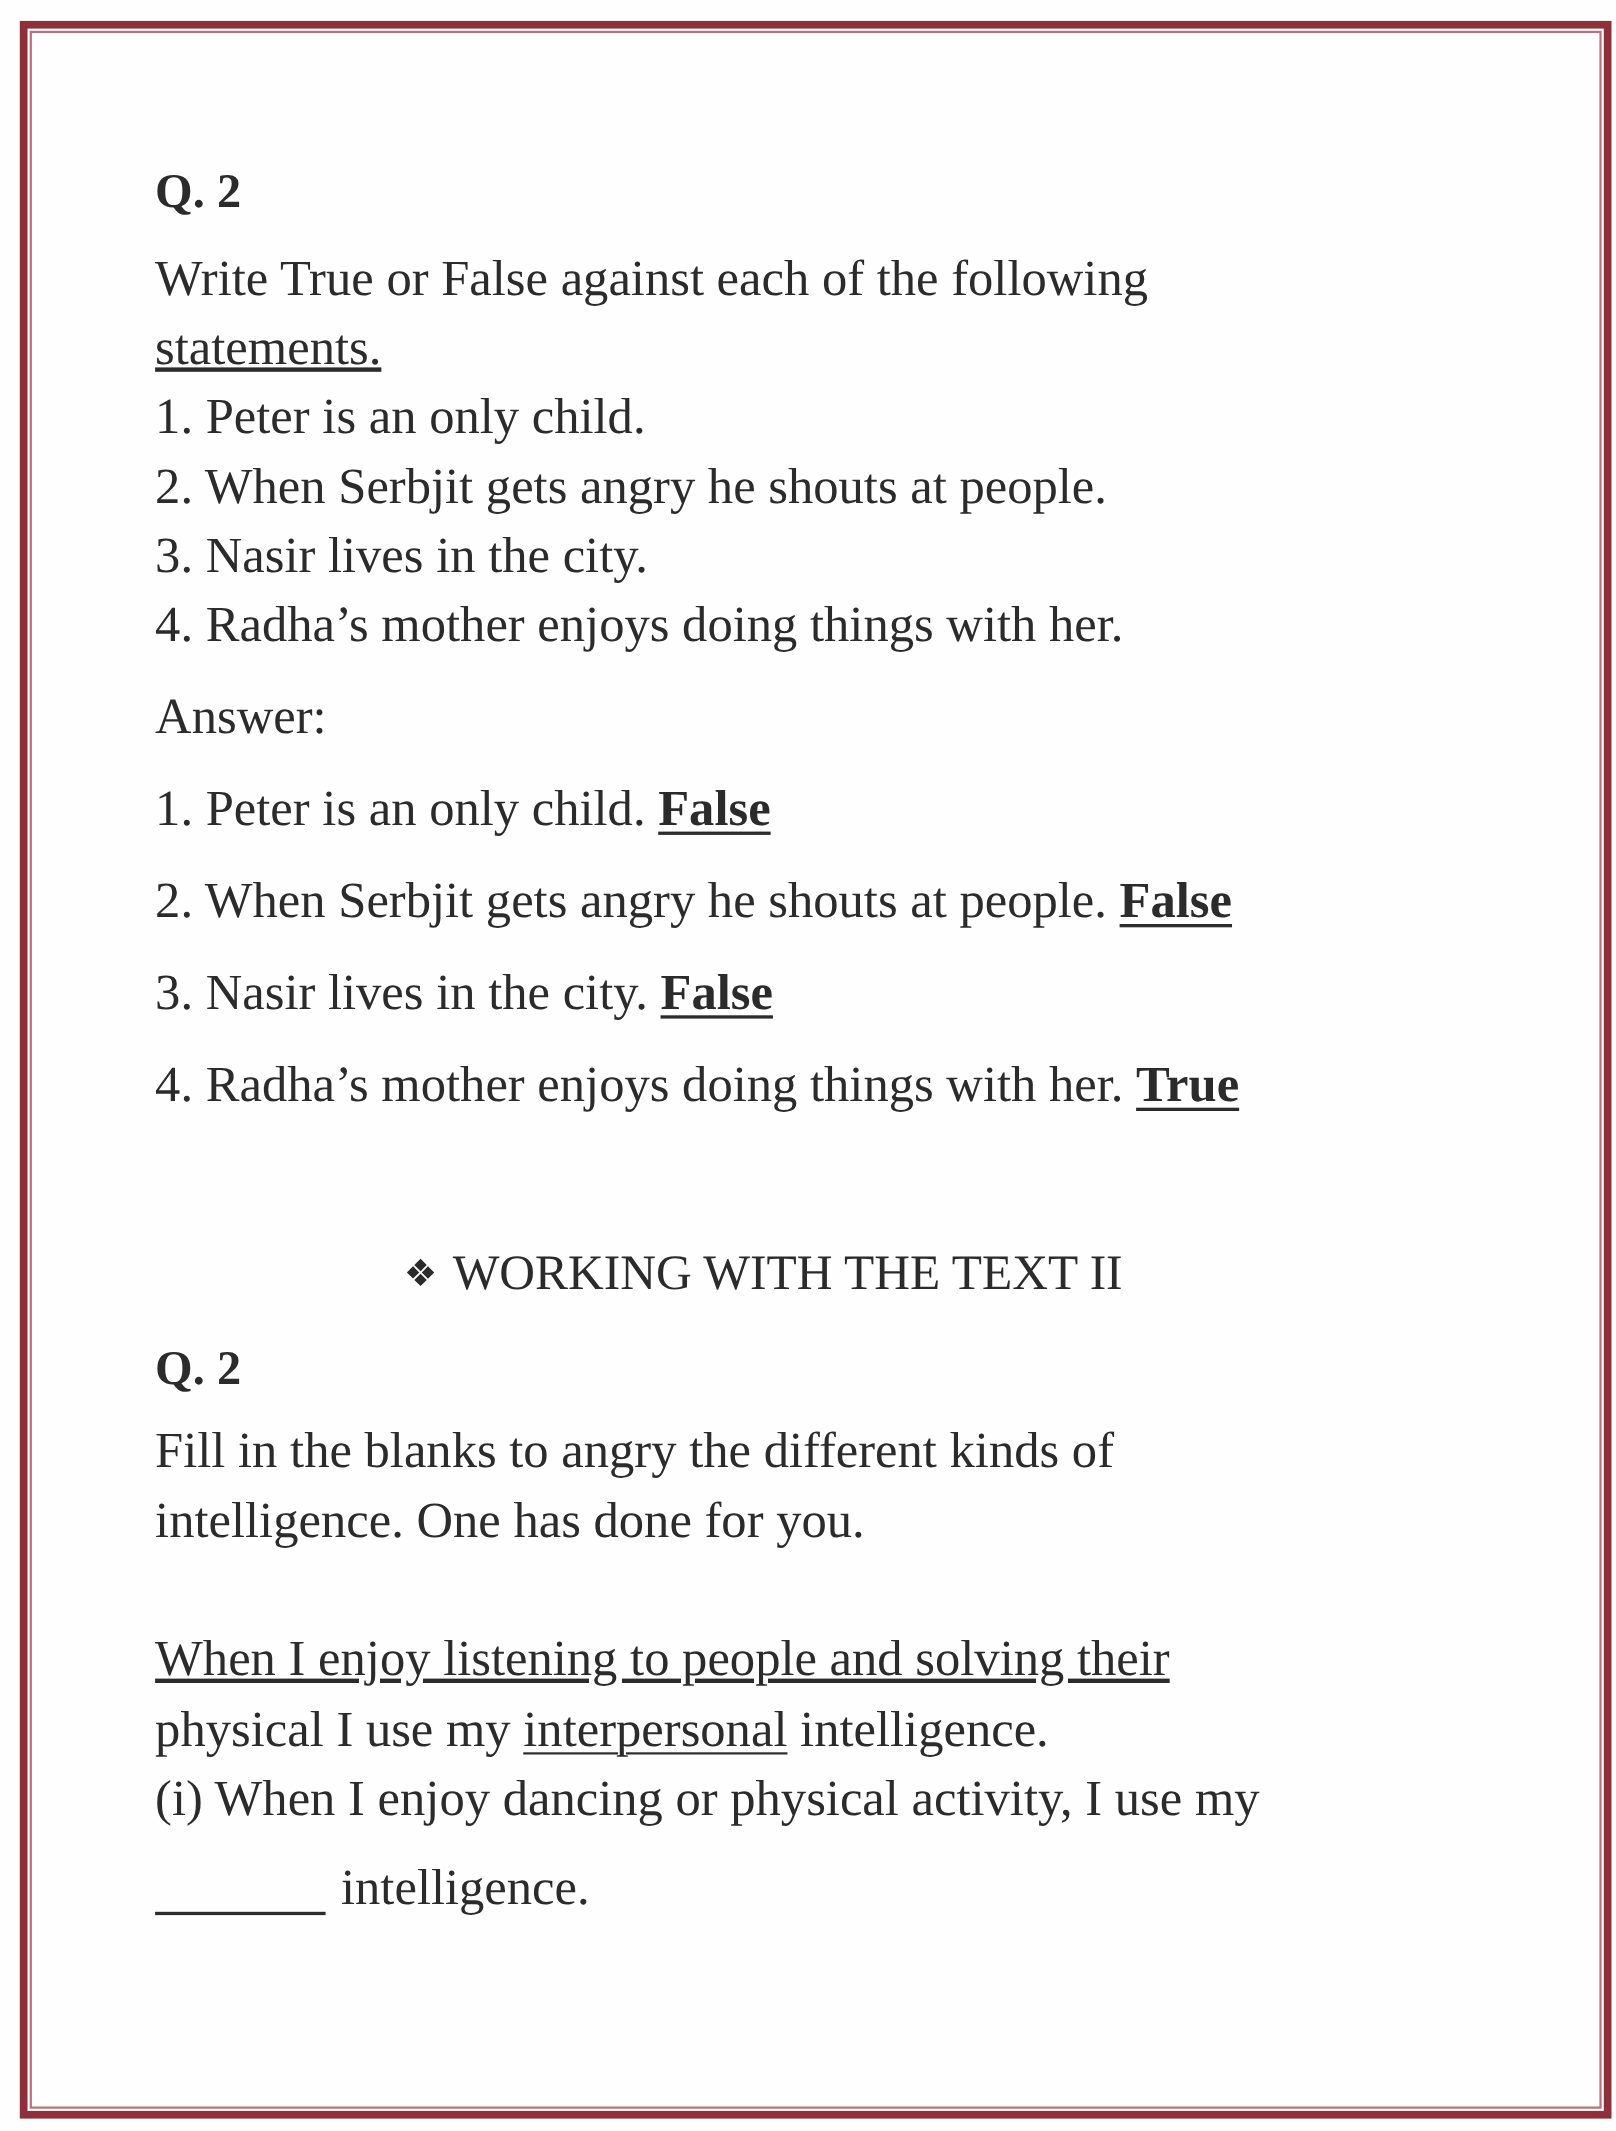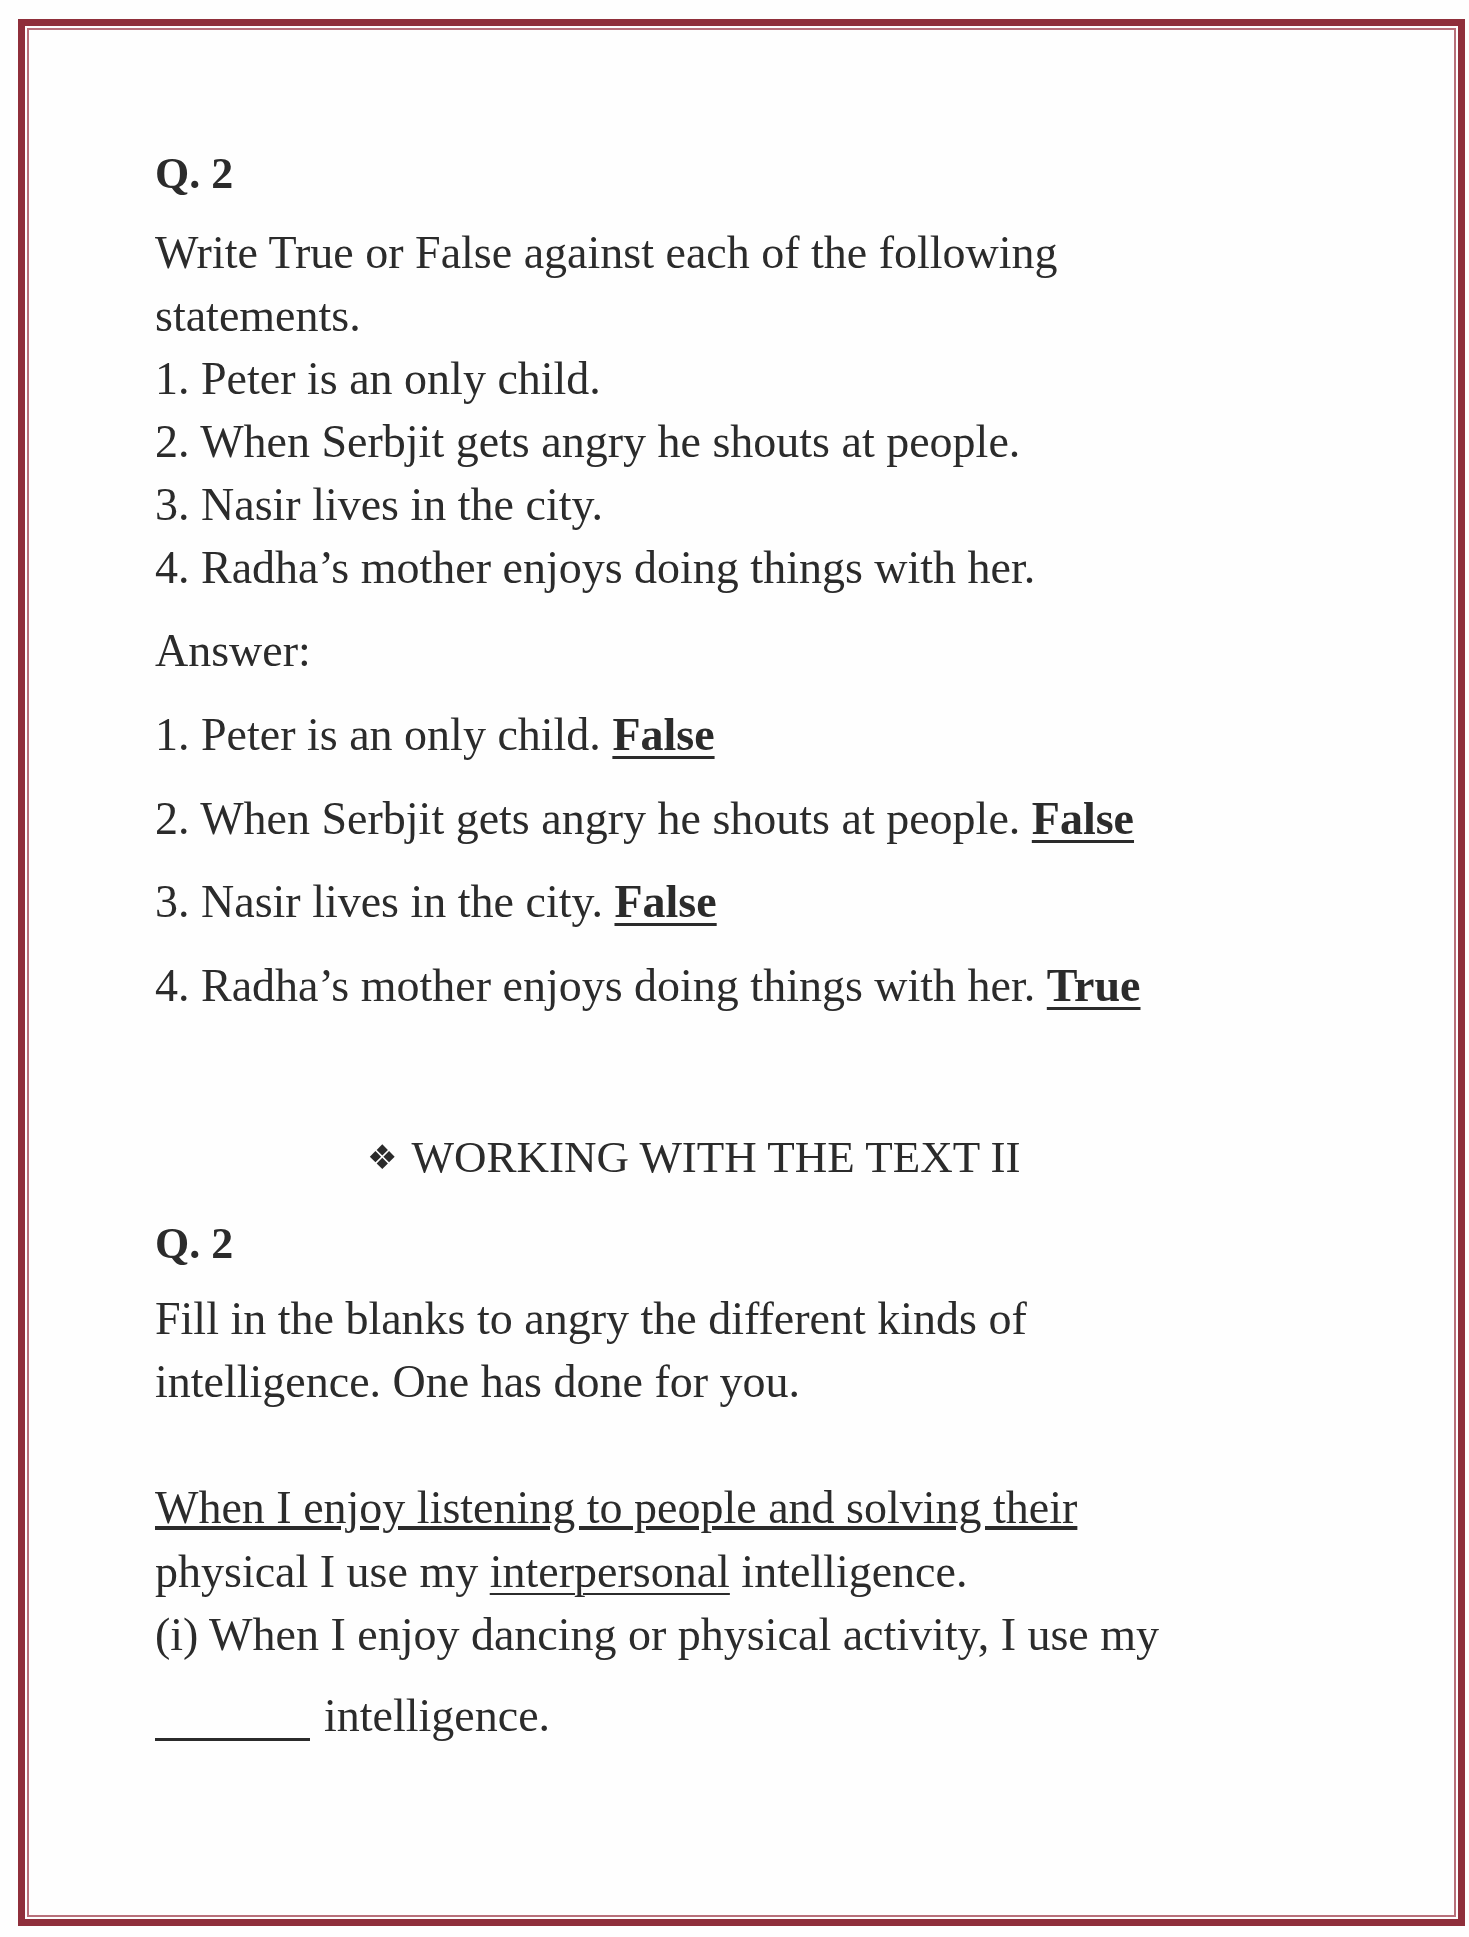--- a/index.html
+++ b/index.html
@@ -28,21 +28,21 @@
       position: absolute;
       left: 27px;
       top: 28px;
       width: 1429px;
       height: 1889px;
       box-sizing: border-box;
       border: 2px solid #b8707a;
     }
     .line {
       position: absolute;
-      left: 155px;
+      left: 141px;
       font-size: 46px;
       line-height: 1;
       white-space: nowrap;
       transform-origin: 0 0;
     }
     .qhead {
       font-weight: bold;
       font-size: 44px;
     }
     .ans {
@@ -79,21 +79,21 @@
     }
   </style>
 </head>
 <body>
 
 <div class="frame-outer"></div>
 <div class="frame-inner"></div>
 
 <div class="line qhead" style="top:152px;">Q. 2</div>
 <div class="line" style="top:230px;">Write True or False against each of the following</div>
-<div class="line" style="top:293px;">statements.</div>
+<div class="line" style="top:293px;text-decoration:underline;">statements.</div>
 
 <div class="line" style="top:356px;">1. Peter is an only child.</div>
 <div class="line" style="top:419px;">2. When Serbjit gets angry he shouts at people.</div>
 <div class="line" style="top:482px;">3. Nasir lives in the city.</div>
 <div class="line" style="top:545px;">4. Radha’s mother enjoys doing things with her.</div>
 
 <div class="line" style="top:628px;">Answer:</div>
 
 <div class="line" style="top:712px;text-align:center;">
   <span>1. Peter is an only child.</span>

